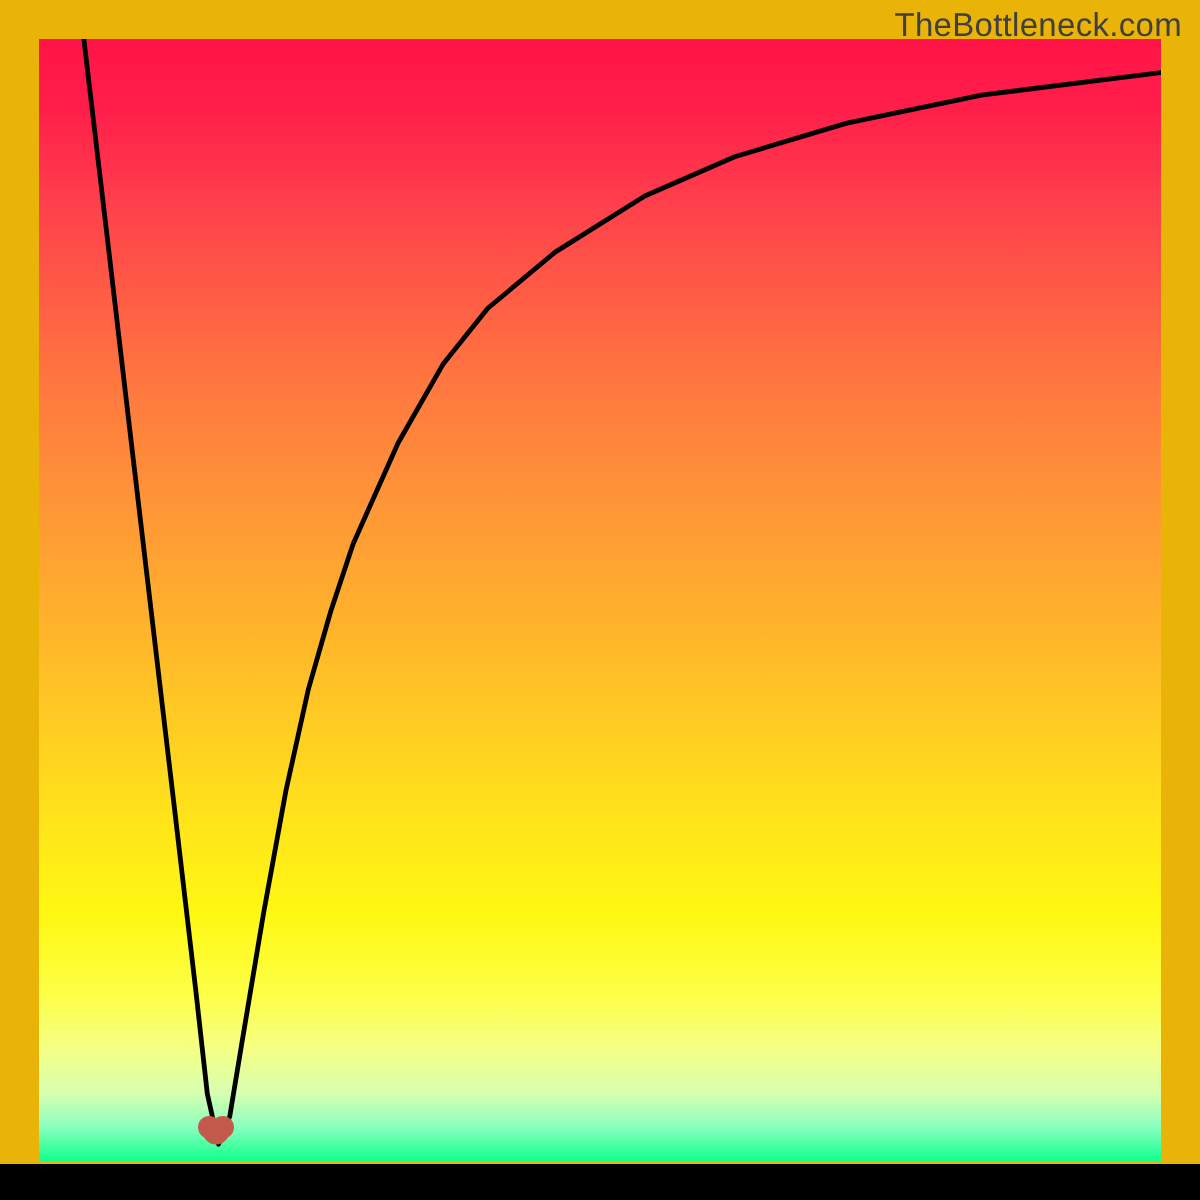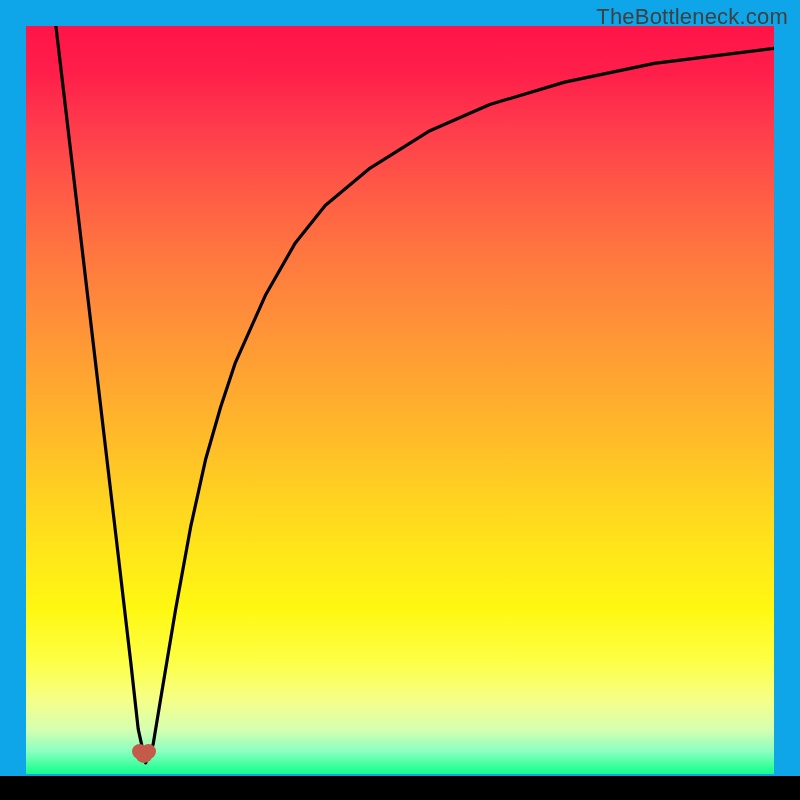--- a/index.html
+++ b/index.html
@@ -1,17 +1,17 @@
 <!DOCTYPE html>
 <html><head>
 <meta charset="utf-8">
 <style>
   * { margin: 0; padding: 0; box-sizing: border-box; }
   body { width: 800px; height: 800px; background: #000; font-family: Arial, Helvetica, sans-serif; position: relative; }
-  .frame { position: absolute; top: 0; left: 0; width: 800px; height: 776px; background: #0ea5e9; }
+  .frame { position: absolute; top: 0; left: 0; width: 800px; height: 776px; background: #eab308; }
   .watermark { position: absolute; top: 4px; right: 12px; color: #404040; font-size: 22px; font-weight: 500; letter-spacing: 0.2px; z-index: 5; }
   .plot { position: absolute; top: 26px; left: 26px; width: 748px; height: 748px; overflow: hidden; }
   .gradient {
     position: absolute; inset: 0;
     background: linear-gradient(to bottom,
       #ff1448 0%,
       #ff1e4a 6%,
       #ff3d4c 14%,
       #ff5a46 22%,
       #ff7540 30%,

